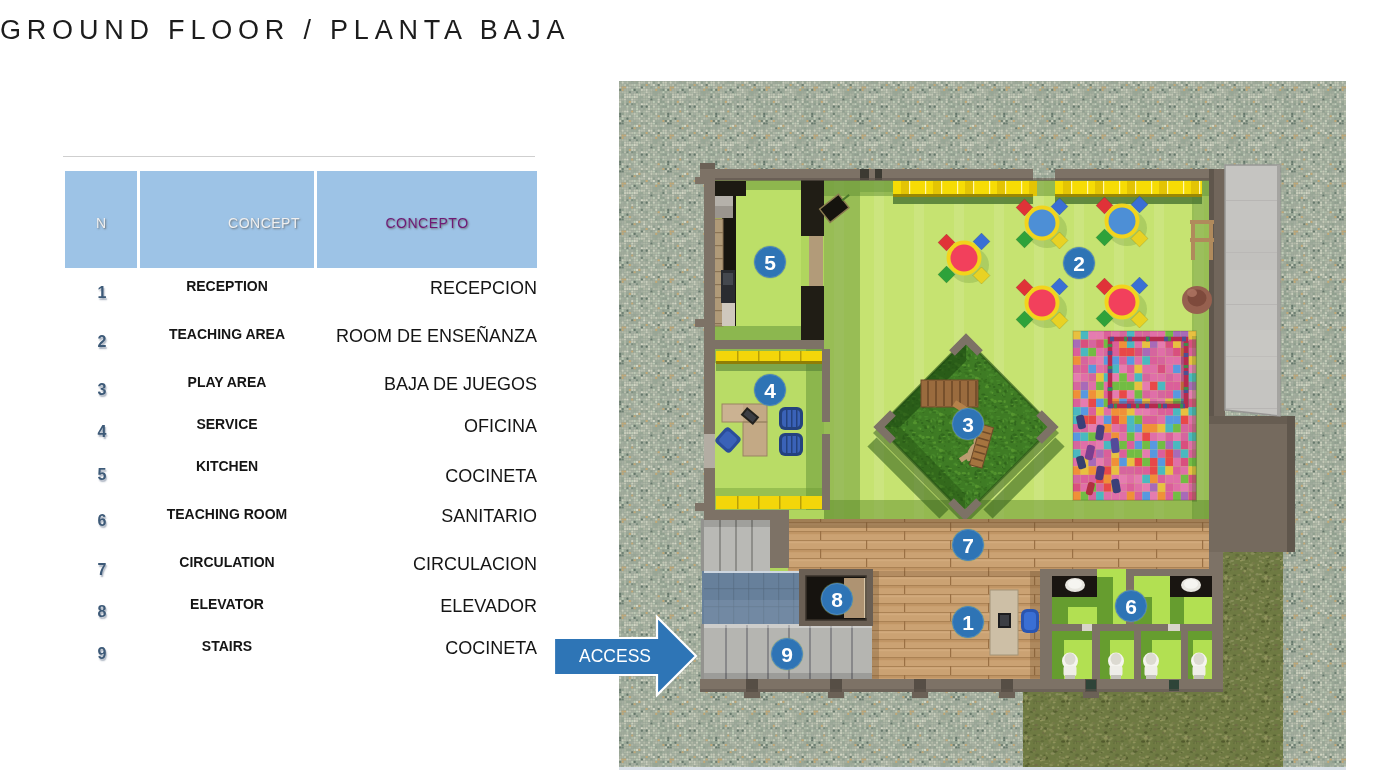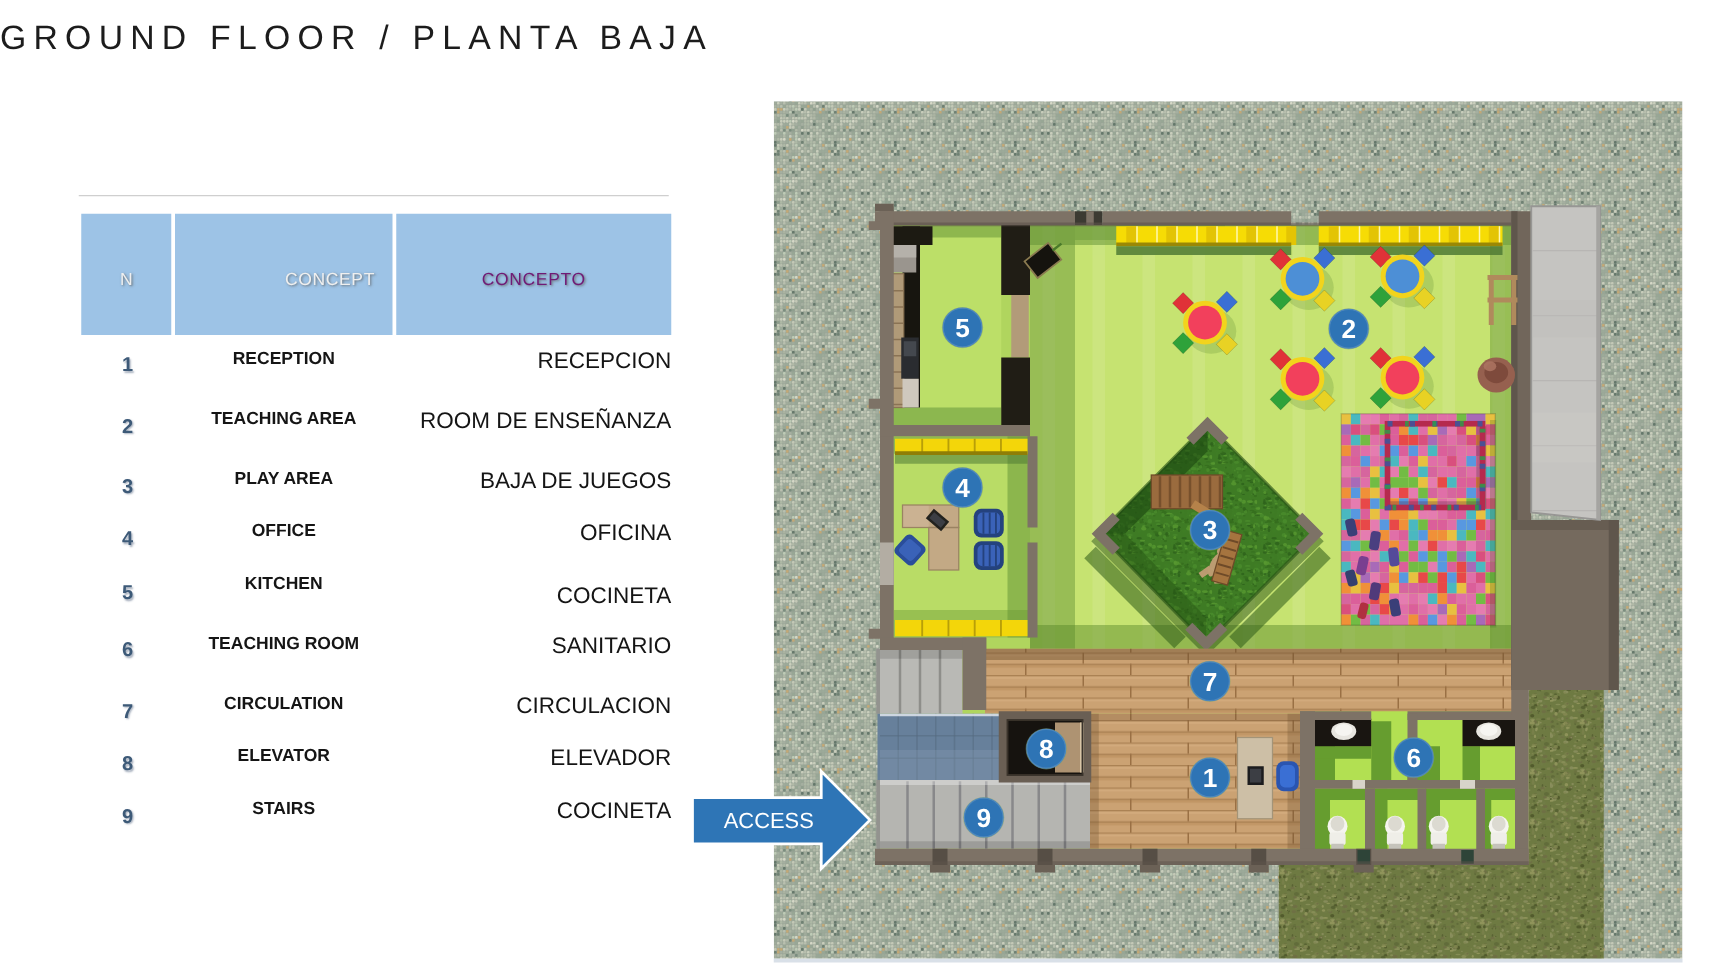--- a/index.html
+++ b/index.html
@@ -42,21 +42,21 @@
 <div class="es" style="top:326px">ROOM DE ENSEÑANZA</div>
 
 <div class="num" style="top:381px">3</div>
 
 <div class="en" style="top:374px">PLAY AREA</div>
 
 <div class="es" style="top:374px">BAJA DE JUEGOS</div>
 
 <div class="num" style="top:423px">4</div>
 
-<div class="en" style="top:416px">OFFICE</div>
+<div class="en" style="top:416px">SERVICE</div>
 
 <div class="es" style="top:416px">OFICINA</div>
 
 <div class="num" style="top:466px">5</div>
 
 <div class="en" style="top:458px">KITCHEN</div>
 
 <div class="es" style="top:466px">COCINETA</div>
 
 <div class="num" style="top:512px">6</div>

